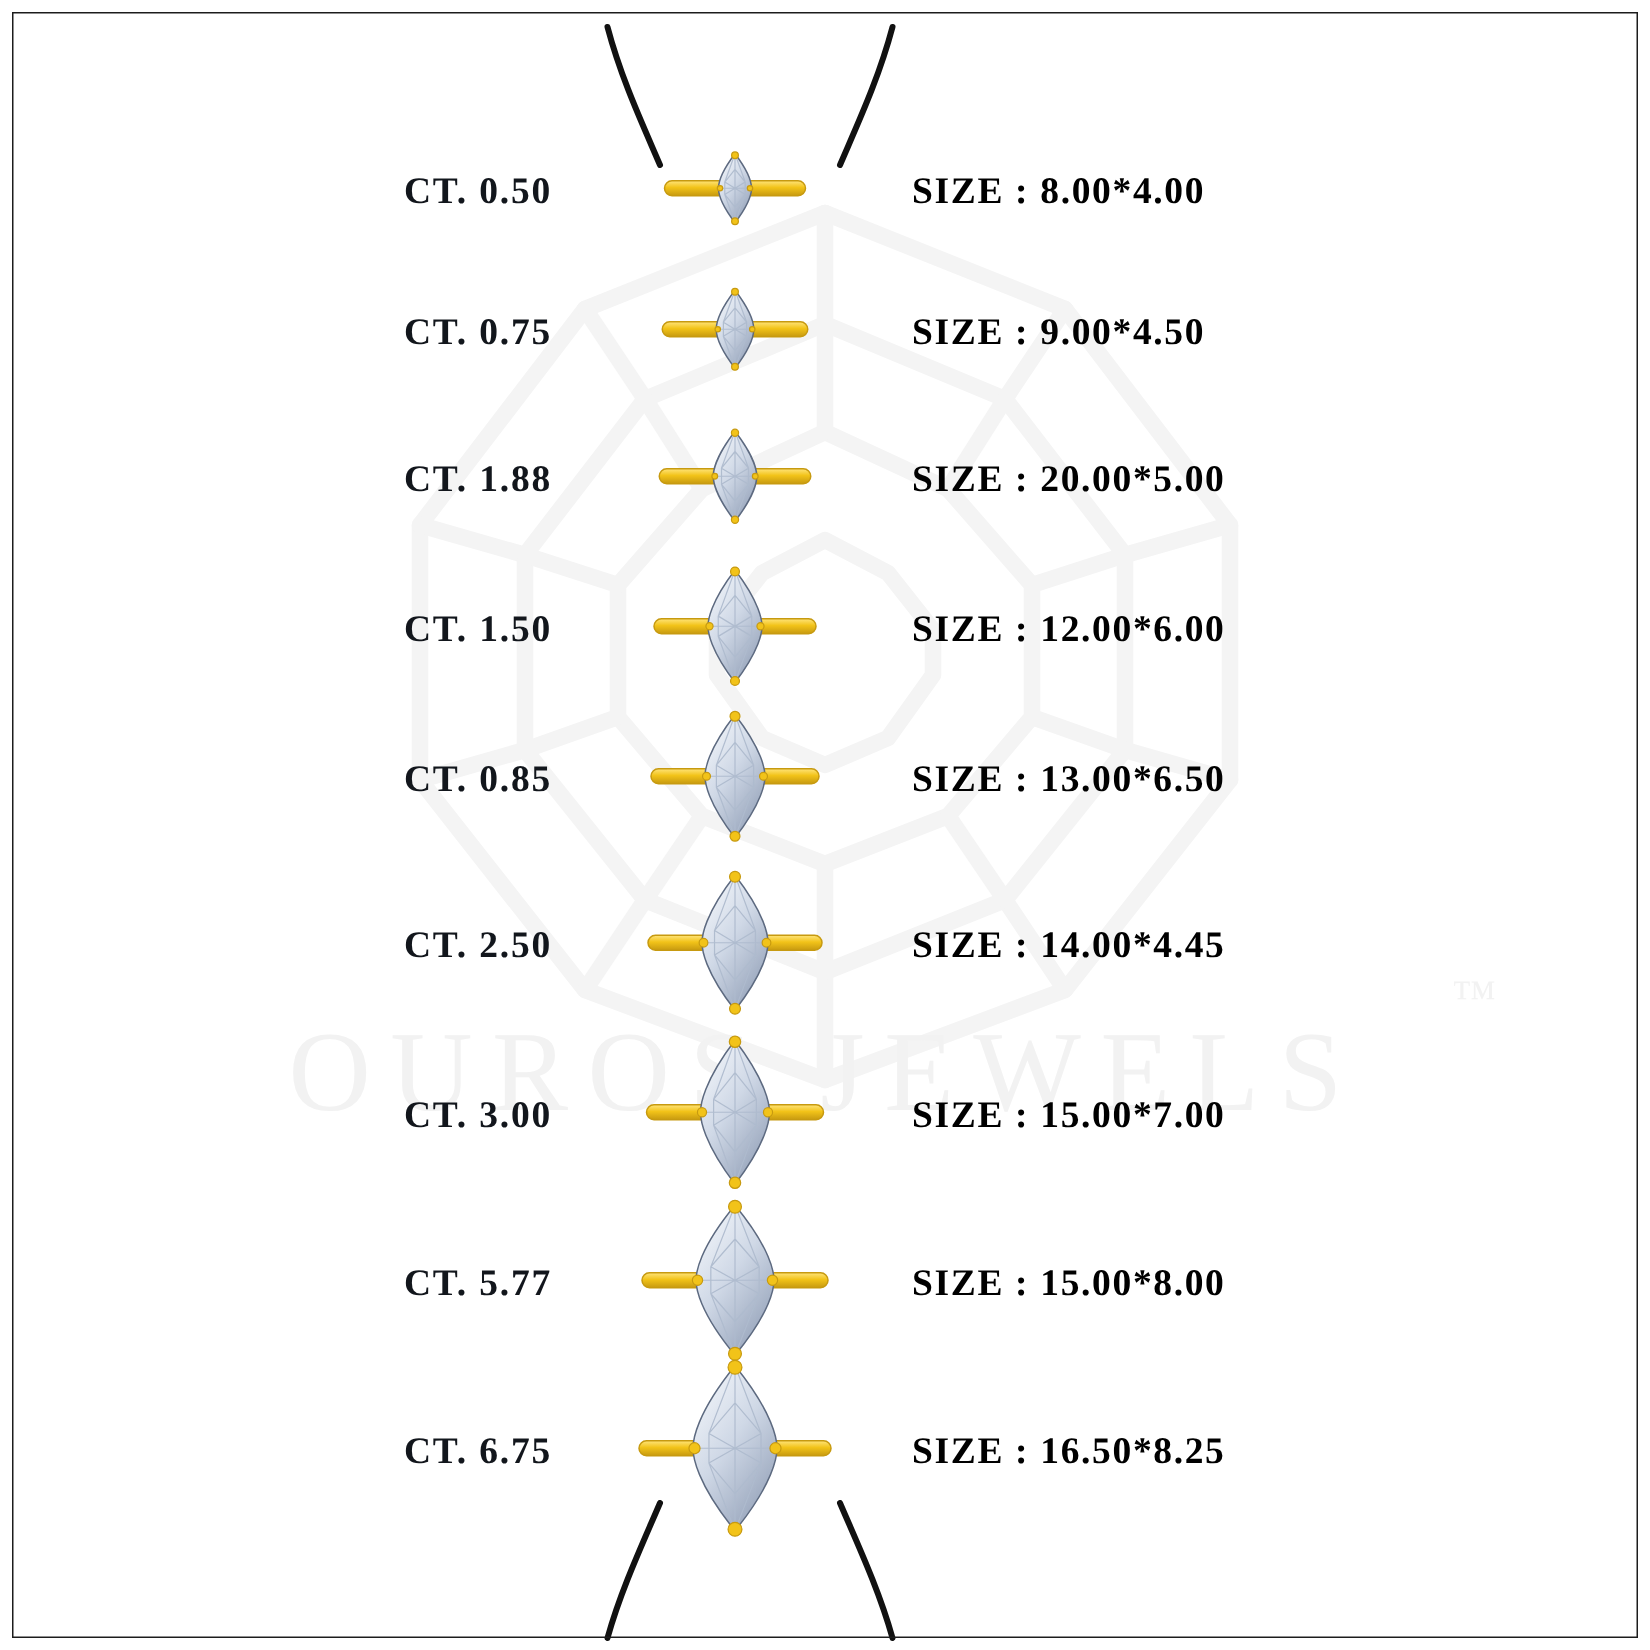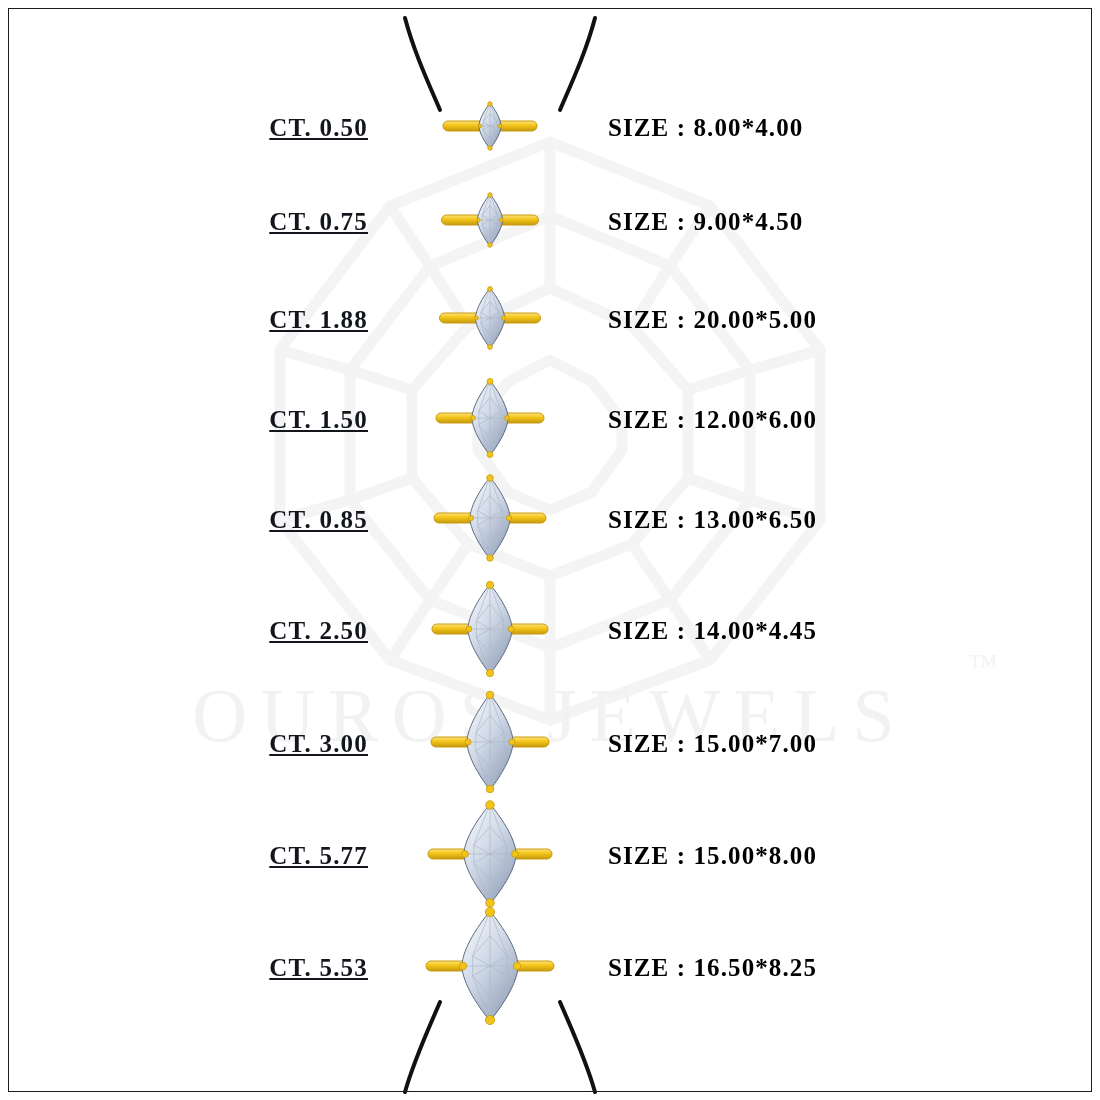--- a/index.html
+++ b/index.html
@@ -87,21 +87,20 @@
   .ct-label {
     position: absolute;
     right: 732px;           
     transform: translateY(-50%);
     font-family: "Liberation Serif", serif;
     font-weight: bold;
     font-size: 25px;
     letter-spacing: 1.2px;
     color: #12161c;
     white-space: nowrap;
-    text-decoration: underline;
   }
   .size-label {
     position: absolute;
     left: 608px;
     transform: translateY(-50%);
     font-family: "Liberation Serif", serif;
     font-weight: bold;
     font-size: 25px;
     letter-spacing: 1.1px;
     color: #000000;
@@ -435,21 +434,21 @@
   </g>
 
   <ellipse cx="64" cy="12" rx="4.29" ry="4.29" fill="#f2c319" stroke="#c79a10" stroke-width="0.8"></ellipse>
   <ellipse cx="64" cy="110" rx="4.29" ry="4.29" fill="#f2c319" stroke="#c79a10" stroke-width="0.8"></ellipse>
   <ellipse cx="39" cy="61" rx="3.432" ry="3.432" fill="#f2c319" stroke="#c79a10" stroke-width="0.8"></ellipse>
   <ellipse cx="89" cy="61" rx="3.432" ry="3.432" fill="#f2c319" stroke="#c79a10" stroke-width="0.8"></ellipse>
 </svg></div>
         <div class="size-label">SIZE : 15.00*8.00</div>
       </div>
       <div class="row" style="top: 968px;">
-        <div class="ct-label">CT. 5.53</div>
+        <div class="ct-label">CT. 6.75</div>
         <div class="stone-wrap">
 <svg width="132" height="132" viewBox="0 0 132 132">
   <defs>
     <linearGradient id="bandg8" x1="0" y1="0" x2="0" y2="1">
       <stop offset="0%" stop-color="#ffe47a"></stop>
       <stop offset="45%" stop-color="#f2c319"></stop>
       <stop offset="100%" stop-color="#c79a10"></stop>
     </linearGradient>
     <linearGradient id="stoneg8" x1="0.15" y1="0" x2="0.85" y2="1">
       <stop offset="0%" stop-color="#f4f7fb"></stop>

